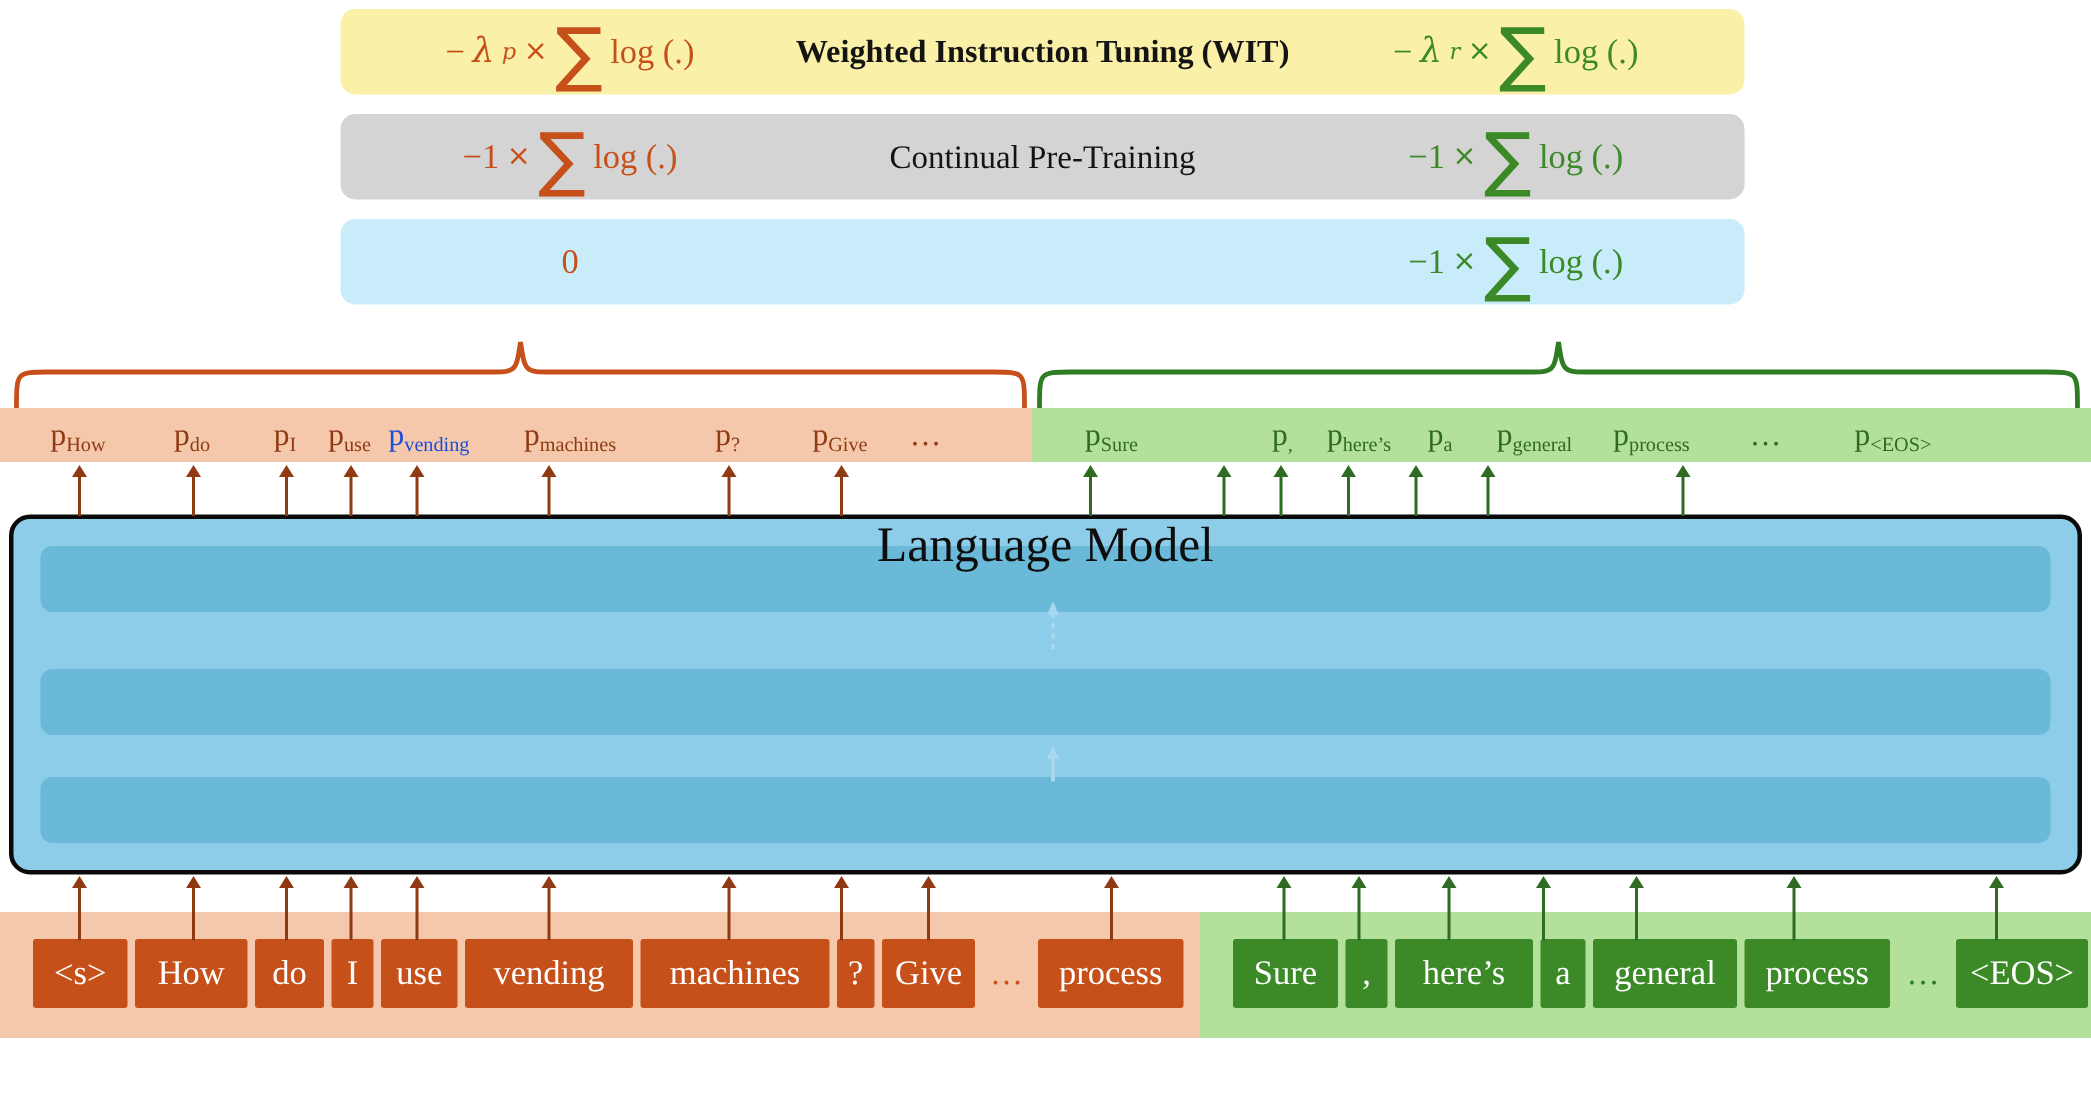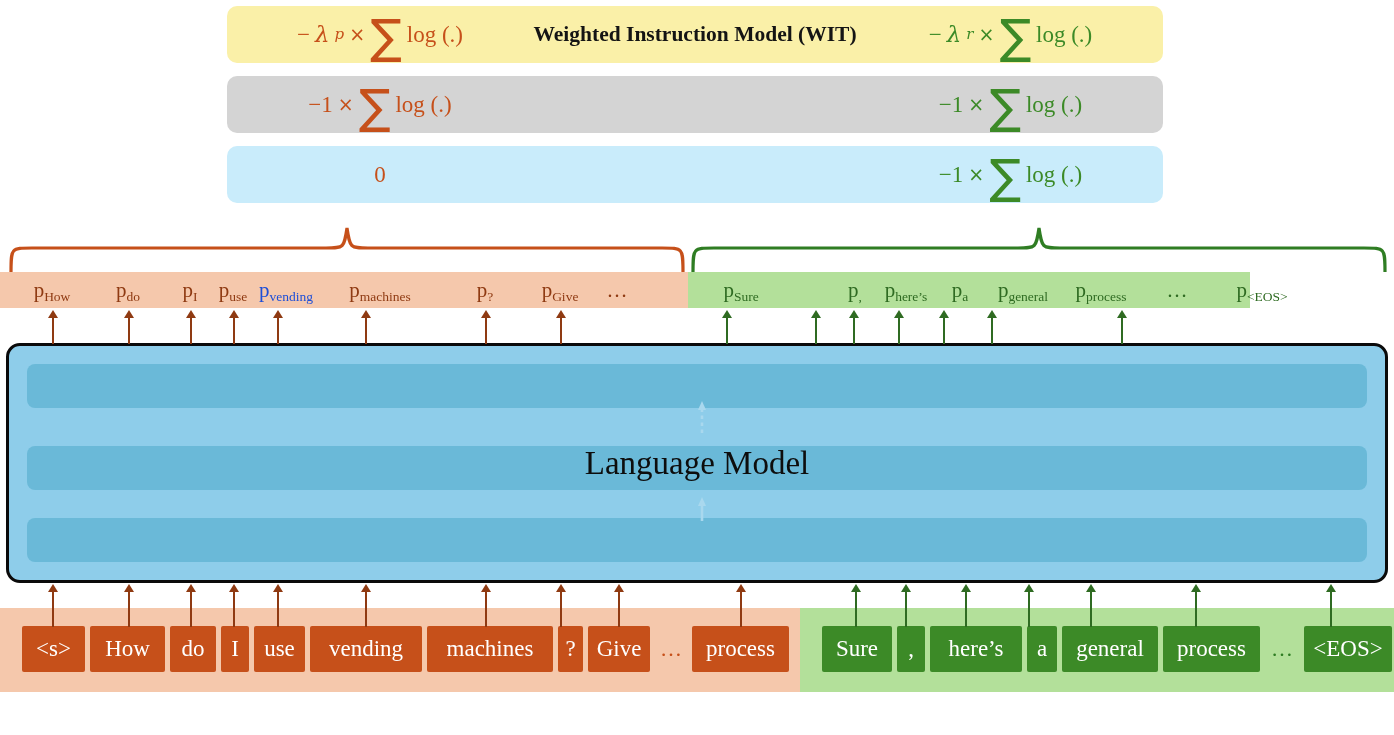--- a/index.html
+++ b/index.html
@@ -39,21 +39,21 @@
   .arrow .head{position:absolute;left:-4px;top:0;width:0;height:0;
                border-left:5px solid transparent;border-right:5px solid transparent;}
 
   
   #lm{position:absolute;left:6px;top:343px;width:1382px;height:240px;
       background:#8ecdea;border:3px solid #0a0a0a;border-radius:14px;
       box-sizing:border-box;}
   .lm-bar{position:absolute;left:18px;width:1340px;height:44px;
           background:#6ab9d8;border-radius:8px;}
   #lm-title{position:absolute;left:0;top:0;width:100%;height:100%;
-            display:flex;align-items:center;justify-content:center;
+            display:flex;align-items:flex-start;justify-content:center;
             font-size:33px;color:#0d0d0d;}
   .dotarrow{position:absolute;width:10px;height:34px;}
 
   
   .tok-strip{position:absolute;top:608px;height:84px;}
   .tok{position:absolute;top:18px;height:46px;border-radius:2px;
        display:flex;align-items:center;justify-content:center;
        color:#ffffff;font-size:23px;white-space:nowrap;box-sizing:border-box;}
   .tok.ghost{background:transparent;}
 
@@ -70,21 +70,21 @@
       <span class="formula" style="color:#c6501a;">
         <span>−</span>
           <span class="lam">λ</span>
           <span class="sub">p</span>
         <span class="times">×</span>
         <span class="sig">∑</span>
         <span>log (.)</span>
       </span>
     </div>
     <div class="loss-cell loss-mid">
-      <span class="row-title bold">Weighted Instruction Model (WIT)</span>
+      <span class="row-title bold">Weighted Instruction Tuning (WIT)</span>
     </div>
     <div class="loss-cell loss-right">
       <span class="formula" style="color:#3c8a27;">
         <span>−</span>
           <span class="lam">λ</span>
           <span class="sub">r</span>
         <span class="times">×</span>
         <span class="sig">∑</span>
         <span>log (.)</span>
       </span>
@@ -92,20 +92,23 @@
   </div>
 
   <div class="loss-row" id="row-cpt" style="top: 76px; background: rgb(212, 212, 212);">
     <div class="loss-cell loss-left">
       <span class="formula" style="color:#c6501a;">
         <span>−1</span>
         <span class="times">×</span>
         <span class="sig">∑</span>
         <span>log (.)</span>
       </span>
+    </div>
+    <div class="loss-cell loss-mid">
+      <span class="row-title">Continual Pre-Training</span>
     </div>
     <div class="loss-cell loss-right">
       <span class="formula" style="color:#3c8a27;">
         <span>−1</span>
         <span class="times">×</span>
         <span class="sig">∑</span>
         <span>log (.)</span>
       </span>
     </div>
   </div>
@@ -143,21 +146,21 @@
       <span class="prob-tok" style="left: 52px; color: rgb(143, 58, 18);"><span>p</span><span class="sub">How</span></span>
       <span class="prob-tok" style="left: 128px; color: rgb(143, 58, 18);"><span>p</span><span class="sub">do</span></span>
       <span class="prob-tok" style="left: 190px; color: rgb(143, 58, 18);"><span>p</span><span class="sub">I</span></span>
       <span class="prob-tok" style="left: 233px; color: rgb(143, 58, 18);"><span>p</span><span class="sub">use</span></span>
       <span class="prob-tok" style="left: 286px; color: #1d4ed8;"><span>p</span><span class="sub">vending</span></span>
       <span class="prob-tok" style="left: 380px; color: rgb(143, 58, 18);"><span>p</span><span class="sub">machines</span></span>
       <span class="prob-tok" style="left: 485px; color: rgb(143, 58, 18);"><span>p</span><span class="sub">?</span></span>
       <span class="prob-tok" style="left: 560px; color: rgb(143, 58, 18);"><span>p</span><span class="sub">Give</span></span>
       <span class="prob-tok dots" style="left: 618px; color: rgb(143, 58, 18);">…</span>
     </div>
-  <div class="prob-strip" id="prob-response" style="left: 688px; width: 562px; background: rgb(179, 224, 154);">
+  <div class="prob-strip" id="prob-response" style="left: 688px; width: 706px; background: rgb(179, 224, 154);">
       <span class="prob-tok" style="left: 53px; color: rgb(47, 107, 34);"><span>p</span><span class="sub">Sure</span></span>
       <span class="prob-tok" style="left: 167px; color: rgb(47, 107, 34);"><span>p</span><span class="sub">,</span></span>
       <span class="prob-tok" style="left: 218px; color: rgb(47, 107, 34);"><span>p</span><span class="sub">here’s</span></span>
       <span class="prob-tok" style="left: 272px; color: rgb(47, 107, 34);"><span>p</span><span class="sub">a</span></span>
       <span class="prob-tok" style="left: 335px; color: rgb(47, 107, 34);"><span>p</span><span class="sub">general</span></span>
       <span class="prob-tok" style="left: 413px; color: rgb(47, 107, 34);"><span>p</span><span class="sub">process</span></span>
       <span class="prob-tok dots" style="left: 490px; color: rgb(47, 107, 34);">…</span>
       <span class="prob-tok" style="left: 574px; color: rgb(47, 107, 34);"><span>p</span><span class="sub">&lt;EOS&gt;</span></span>
     </div>
 

